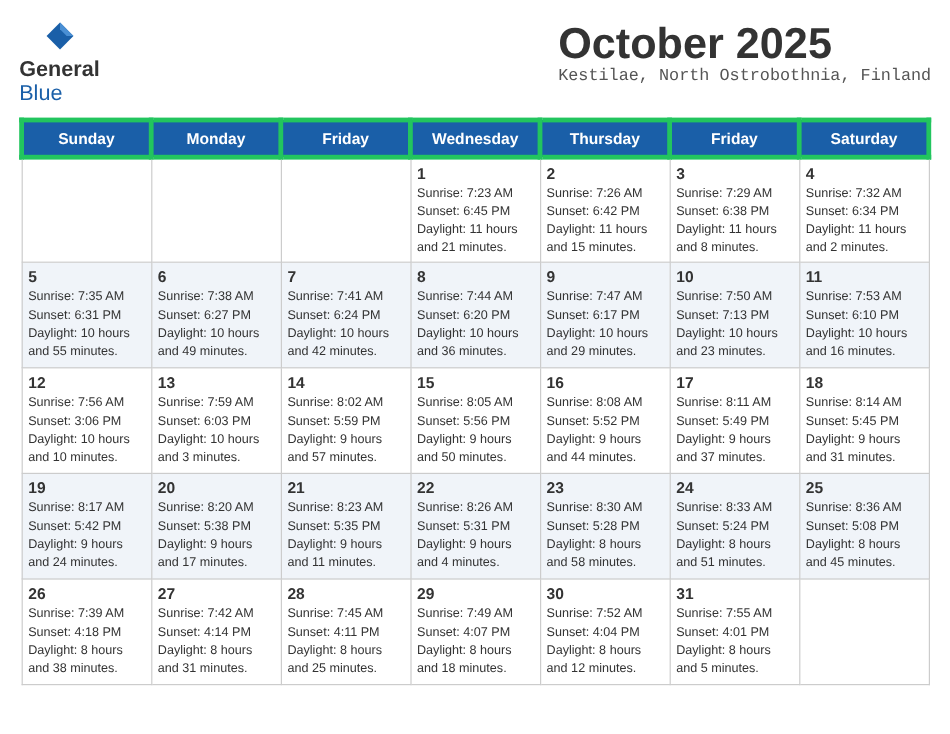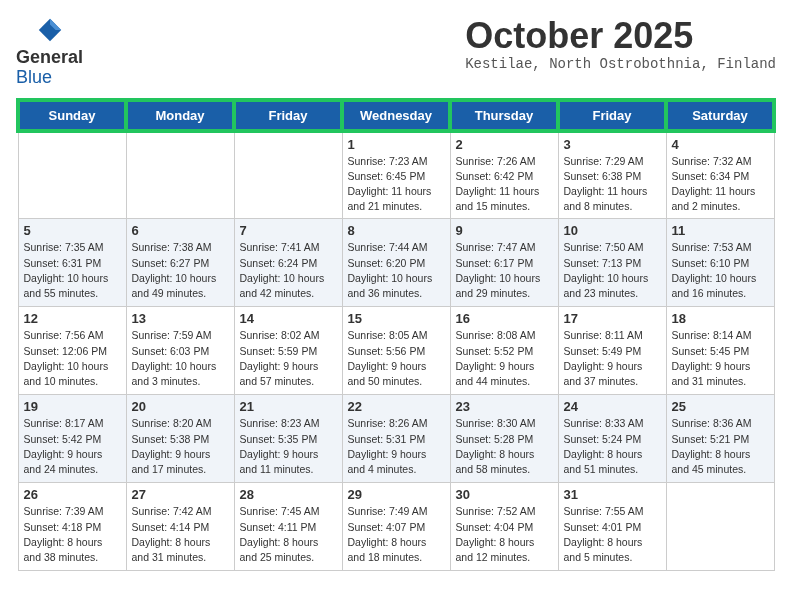--- a/index.html
+++ b/index.html
@@ -212,21 +212,21 @@
           <div class="day-info">Sunrise: 7:53 AM
 Sunset: 6:10 PM
 Daylight: 10 hours
 and 16 minutes.</div>
         </td>
       </tr>
       <tr class="row-white">
         <td>
           <span class="day-num">12</span>
           <div class="day-info">Sunrise: 7:56 AM
-Sunset: 12:06 PM
+Sunset: 3:06 PM
 Daylight: 10 hours
 and 10 minutes.</div>
         </td>
         <td>
           <span class="day-num">13</span>
           <div class="day-info">Sunrise: 7:59 AM
 Sunset: 6:03 PM
 Daylight: 10 hours
 and 3 minutes.</div>
         </td>
@@ -305,21 +305,21 @@
         <td>
           <span class="day-num">24</span>
           <div class="day-info">Sunrise: 8:33 AM
 Sunset: 5:24 PM
 Daylight: 8 hours
 and 51 minutes.</div>
         </td>
         <td>
           <span class="day-num">25</span>
           <div class="day-info">Sunrise: 8:36 AM
-Sunset: 5:21 PM
+Sunset: 5:08 PM
 Daylight: 8 hours
 and 45 minutes.</div>
         </td>
       </tr>
       <tr class="row-white">
         <td>
           <span class="day-num">26</span>
           <div class="day-info">Sunrise: 7:39 AM
 Sunset: 4:18 PM
 Daylight: 8 hours

